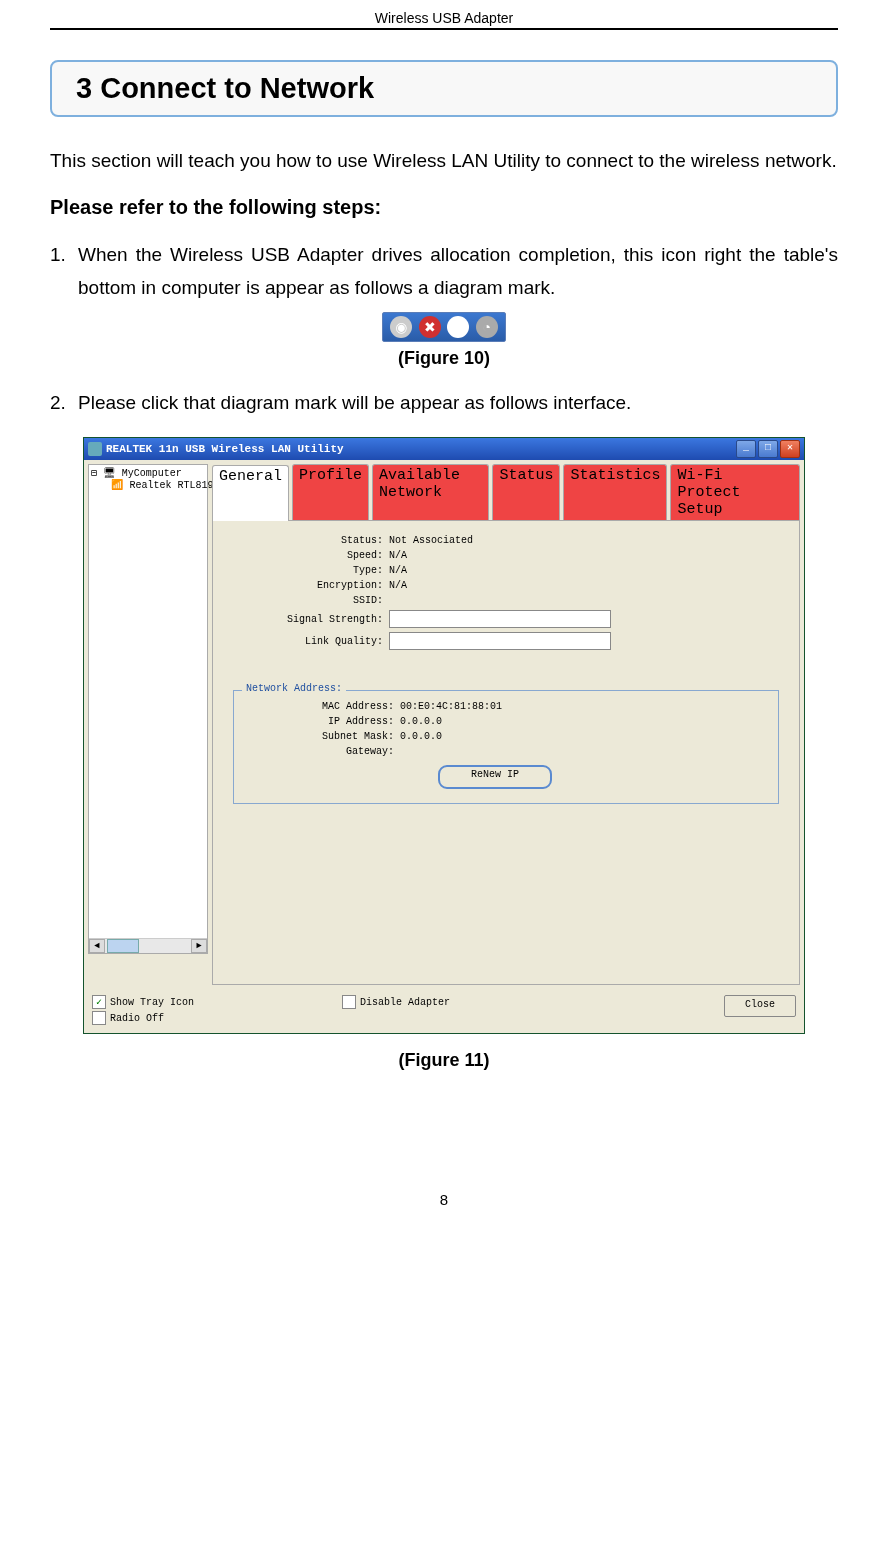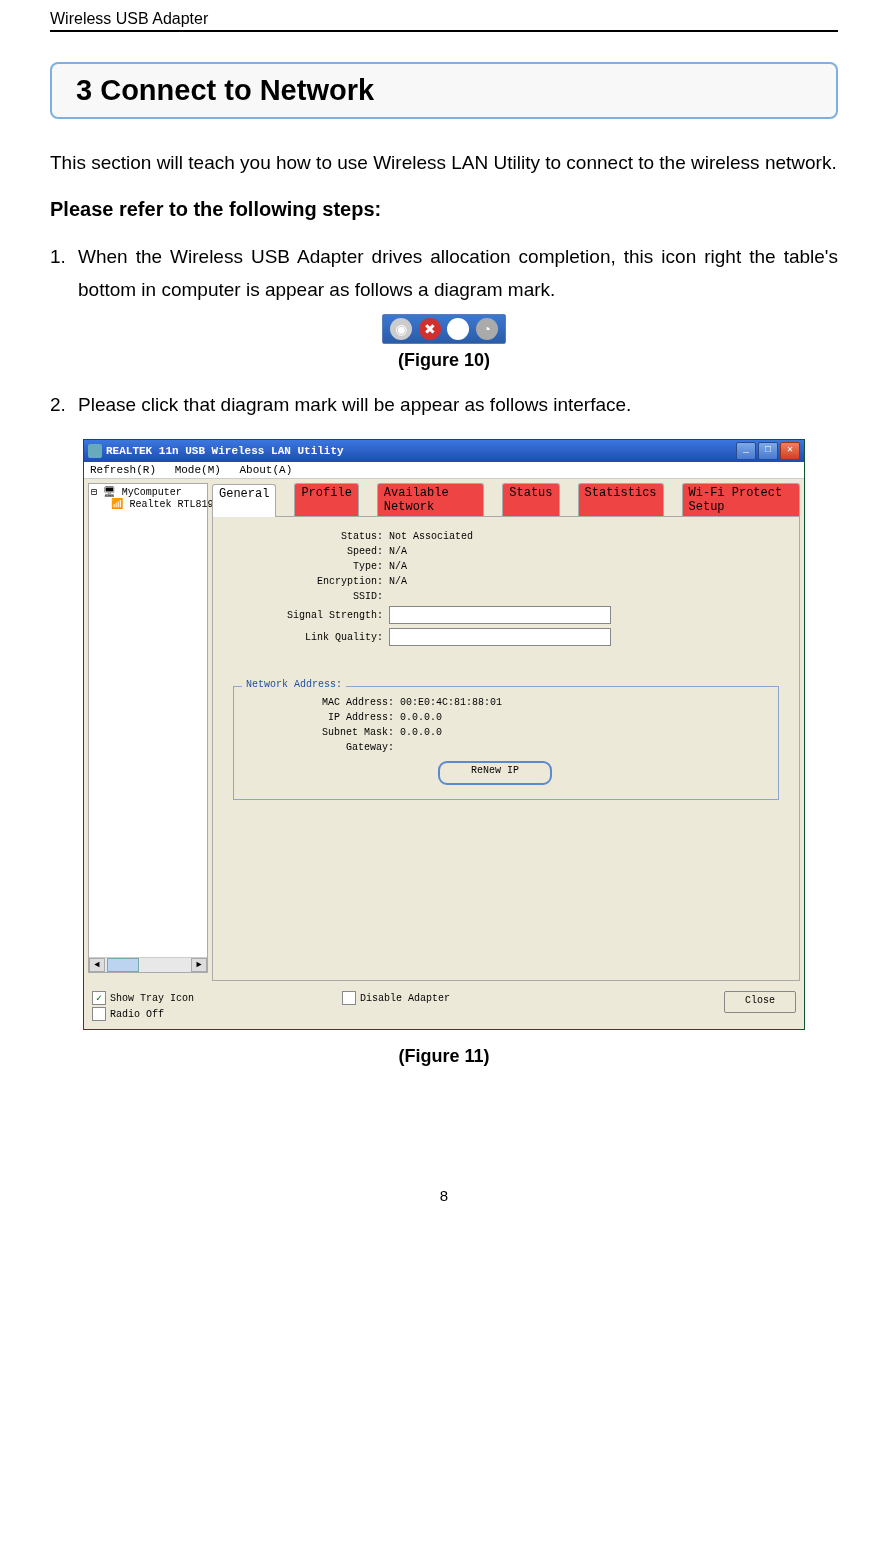--- a/index.html
+++ b/index.html
@@ -6,22 +6,22 @@
     font-family: Arial, sans-serif;
     margin: 0;
     padding: 0;
     background: white;
     width: 888px;
   }
   .page {
     padding: 10px 50px 20px 50px;
   }
   .header-right {
-    text-align: left;
-    font-size: 16px;
+    text-align: center;
+    font-size: 14px;
     border-bottom: 2px solid #000;
     padding-bottom: 2px;
     margin-bottom: 30px;
   }
   .section-title-box {
     border: 2px solid #7eb0de;
     border-radius: 8px;
     padding: 10px 24px;
     background: #f8f8f8;
   }
@@ -150,22 +150,22 @@
     display: flex;
   }
   .tree-scroll .arrow { width: 14px; background: #ddd; border: 1px solid #aaa; text-align:center; line-height:12px; font-size:9px; }
   .tree-scroll .thumb { width: 30px; background: #bcd4f0; border: 1px solid #7aa; margin-left: 2px; }
   .main-pane {
     flex: 1;
     margin: 4px 4px 4px 0;
   }
   .tabs {
     display: flex;
-    gap: 18px;
-    font-size: 12px;
+    gap: 3px;
+    font-size: 15px;
   }
   .tab {
     background: #ef4444;
     border: 1px solid #aaa;
     border-bottom: none;
     padding: 2px 6px;
     border-radius: 3px 3px 0 0;
   }
   .tab.active {
     background: #fff;
@@ -287,25 +287,20 @@
     <span class="step-num">2.</span><span>Please click that diagram mark will be appear as follows interface.</span>
   </div>
 
   <div class="window">
     <div class="titlebar">
       <div class="titlebar-icon"></div>
       <div class="titlebar-text">REALTEK 11n USB Wireless LAN Utility</div>
       <div class="win-btn">_</div>
       <div class="win-btn">□</div>
       <div class="win-btn close-b">✕</div>
-    </div>
-    <div class="menubar">
-      <span>Refresh(R)</span>
-      <span>Mode(M)</span>
-      <span>About(A)</span>
     </div>
     <div class="win-body">
       <div class="tree-pane">
         <div class="tree-item">⊟ 🖥 <span>MyComputer</span></div>
         <div class="tree-item" style="padding-left:20px;">📶 <span>Realtek RTL8192</span></div>
         <div class="tree-scroll">
           <div class="arrow">◄</div>
           <div class="thumb"></div>
           <div class="arrow" style="margin-left:auto;">►</div>
         </div>

